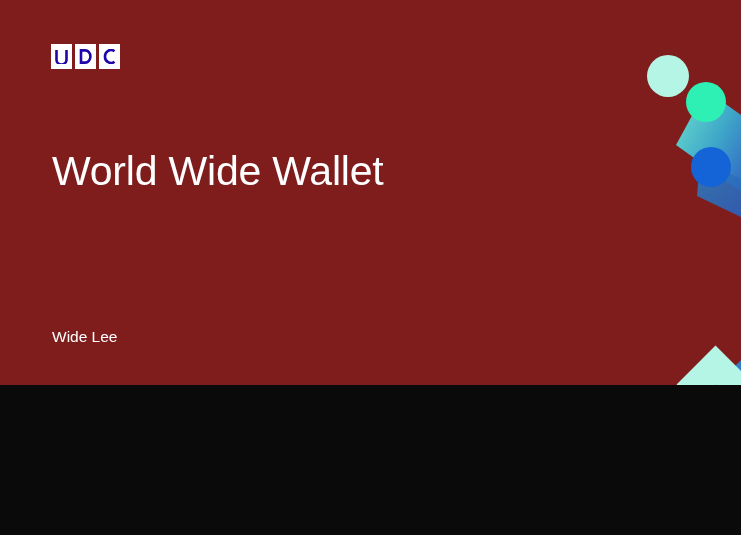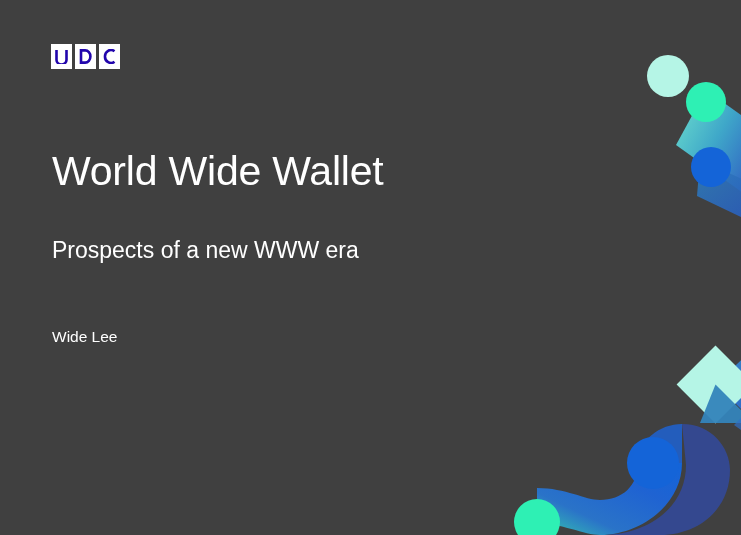--- a/index.html
+++ b/index.html
@@ -3,23 +3,23 @@
 <meta charset="utf-8">
 <style>
   html, body {
     margin: 0;
     padding: 0;
     background: #0a0a0a;
   }
   #slide {
     position: relative;
     width: 741px;
-    height: 535px;
+    height: 385px;
     overflow: hidden;
-    background: #404040;
+    background: #7f1d1d;
     font-family: "Liberation Sans", sans-serif;
     -webkit-font-smoothing: antialiased;
   }
 
   
   #decor {
     position: absolute;
     inset: 0;
     width: 741px;
     height: 535px;
@@ -179,20 +179,19 @@
     <div class="logo-cell">
       <svg width="13" height="15" viewBox="0 0 13 15">
         <path d="M11.5 2.2 A6 6.2 0 0 0 2 7.5 A6 6.2 0 0 0 11.5 12.8" fill="none" stroke="#2105ac" stroke-width="2.6"></path>
       </svg>
     </div>
   </div>
 
   <div id="text-block">
     <h1 id="slide-title">World Wide Wallet</h1>
 
-    <p id="slide-subtitle">Prospects of a new WWW era</p>
 
     <div id="presenter">
       <div class="presenter-line">Wide Lee</div>
     </div>
   </div>
 
 </div>
 
 </body></html>

